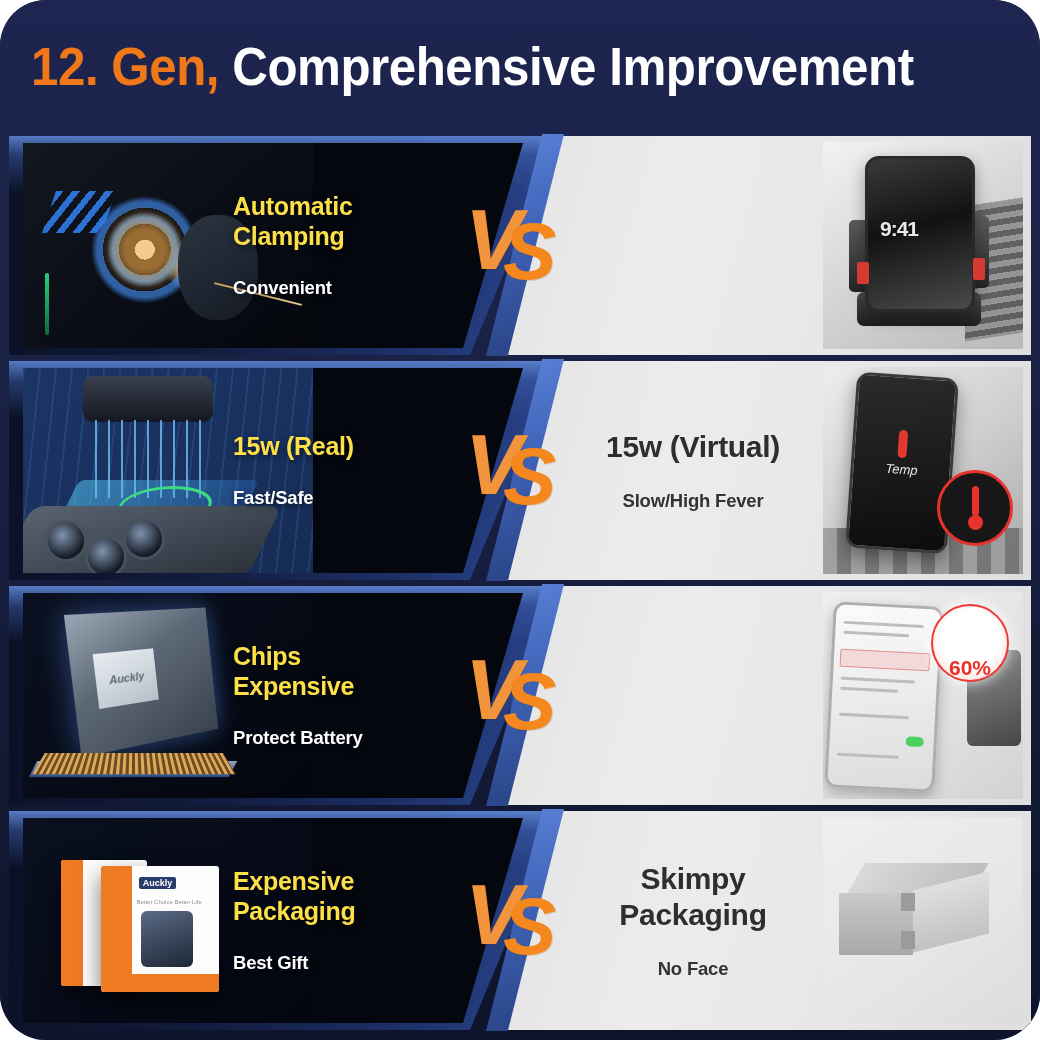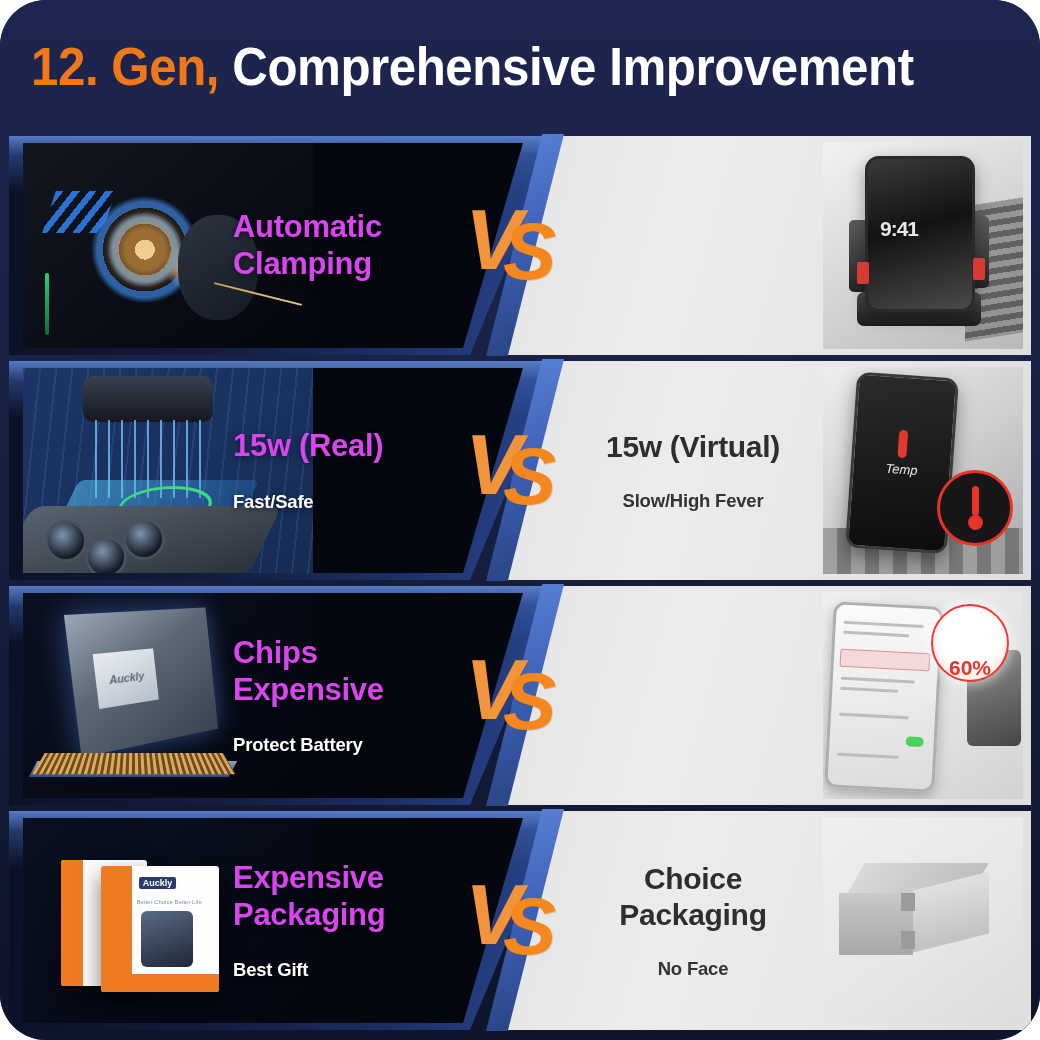--- a/index.html
+++ b/index.html
@@ -63,21 +63,21 @@
   }
   
   .photo{position:absolute;left:0;top:0;width:290px;height:205px;overflow:hidden;}
 
   .left-text{
     position:absolute;left:233px;top:0;width:250px;height:219px;
     display:flex;flex-direction:column;justify-content:center;
     z-index:4;
   }
   .left-text .big{
-    color:#d946ef;font-size:31px;font-weight:bold;line-height:1.17;
+    color:#fde047;font-size:25px;font-weight:bold;line-height:1.17;
     letter-spacing:-0.3px;
     text-shadow:0 2px 6px rgba(0,0,0,.55);
   }
   .left-text .small{
     color:#ffffff;font-size:18.5px;font-weight:bold;margin-top:26px;
     letter-spacing:-0.2px;
     text-shadow:0 2px 5px rgba(0,0,0,.55);
   }
 
   
@@ -383,20 +383,21 @@
             <div class="dark-disc"></div>
             <div class="gold-line"></div>
             <div class="greenbar"></div>
           </div>
         </div>
       </div>
     </div>
     <div class="left-text">
       <div class="big">Automatic</div>
       <div class="big">Clamping</div>
+      <div class="small">Convenient</div>
     </div>
 
     <div class="right-panel">
       <div class="right-photo">
         <div class="g-mount">
           <div class="vent"></div>
           <div class="arm" style="left:26px;top:78px;"></div>
           <div class="arm" style="left:146px;top:74px;"></div>
           <div class="base"></div>
           <div class="ph">
@@ -544,21 +545,21 @@
             <div class="frontf"></div>
             <div class="side"></div>
             <div class="tape"></div>
             <div class="tape2"></div>
           </div>
         </div>
       </div>
     </div>
     <div class="wedge"></div>
     <div class="right-text">
-      <div class="big">Choice</div>
+      <div class="big">Skimpy</div>
       <div class="big">Packaging</div>
       <div class="small">No Face</div>
     </div>
     <div class="vs">
       <span class="v">V</span>
       <span class="s">S</span>
     </div>
   </div>
 
 </div>

